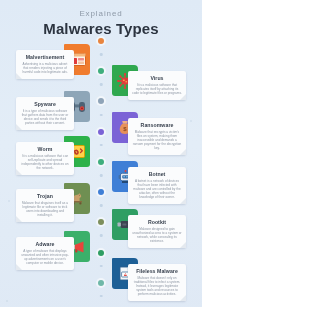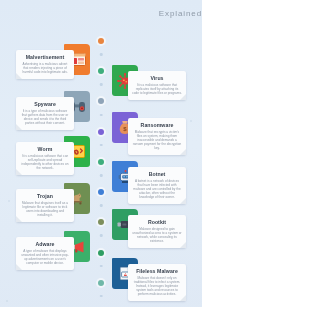--- a/index.html
+++ b/index.html
@@ -32,21 +32,21 @@
     height: 13px;
     background: #ffffff;
   }
 
   
   #header {
     position: absolute;
     top: 8px;
     left: 0;
     width: 202px;
-    text-align: right;
+    text-align: center;
   }
   #kicker {
     font-size: 8px;
     color: #8e9aa8;
     letter-spacing: 0.9px;
     font-weight: 400;
     line-height: 11px;
   }
   #main-title {
     font-size: 15px;
@@ -189,20 +189,21 @@
 <body>
 
 <div id="poster">
 
   <div class="bg-dot" style="left:8px;  top:200px; width:2px; height:2px;"></div>
   <div class="bg-dot" style="left:190px; top:120px; width:2px; height:2px;"></div>
   <div class="bg-dot" style="left:6px;  top:300px; width:1.5px;height:1.5px;"></div>
 
   <div id="header">
     <div id="kicker">Explained</div>
+    <div id="main-title">Malwares Types</div>
   </div>
 
   <div id="timeline">
       <div class="tl-dot big" style="top: 0px; background: rgb(232, 133, 63);"></div>
       <div class="tl-dot small" style="top: 15.1111px; background: rgb(195, 212, 230);"></div>
       <div class="tl-dot big" style="top: 30.2222px; background: rgb(63, 174, 125);"></div>
       <div class="tl-dot small" style="top: 45.3333px; background: rgb(195, 212, 230);"></div>
       <div class="tl-dot big" style="top: 60.4444px; background: rgb(143, 164, 184);"></div>
       <div class="tl-dot small" style="top: 75.5556px; background: rgb(195, 212, 230);"></div>
       <div class="tl-dot big" style="top: 90.6667px; background: rgb(123, 99, 214);"></div>

